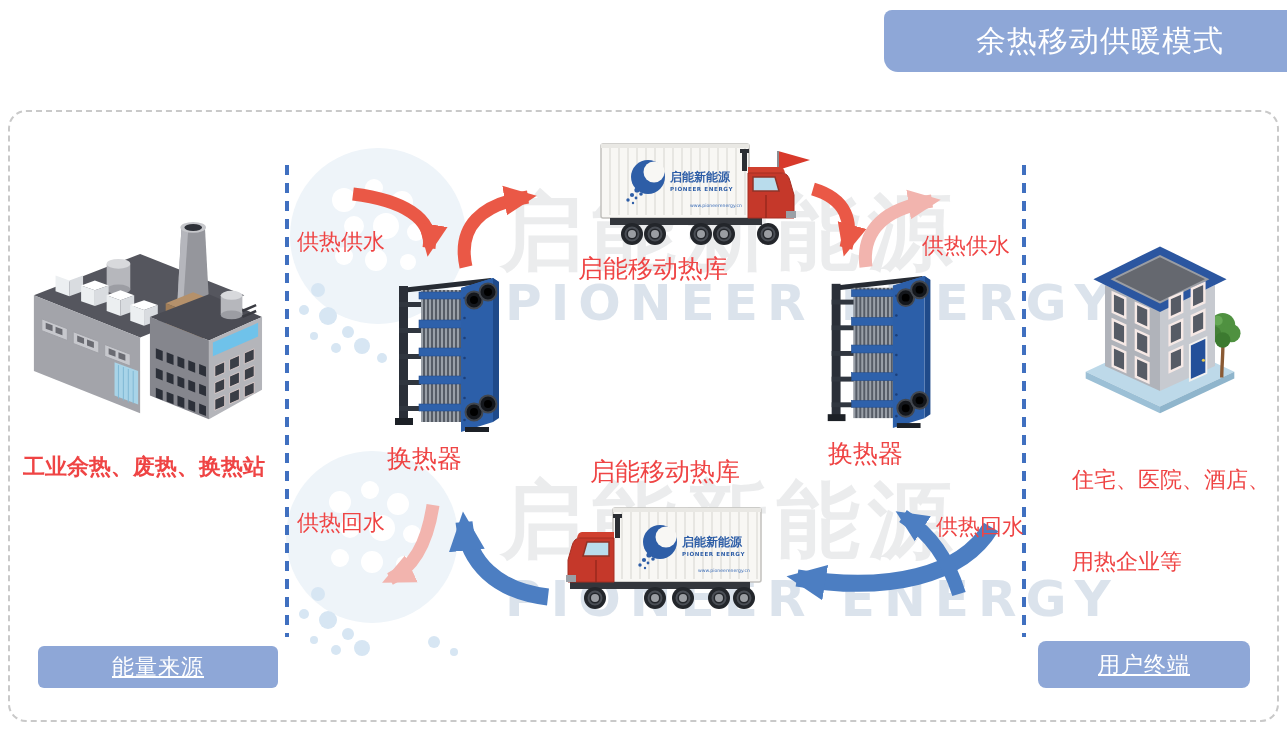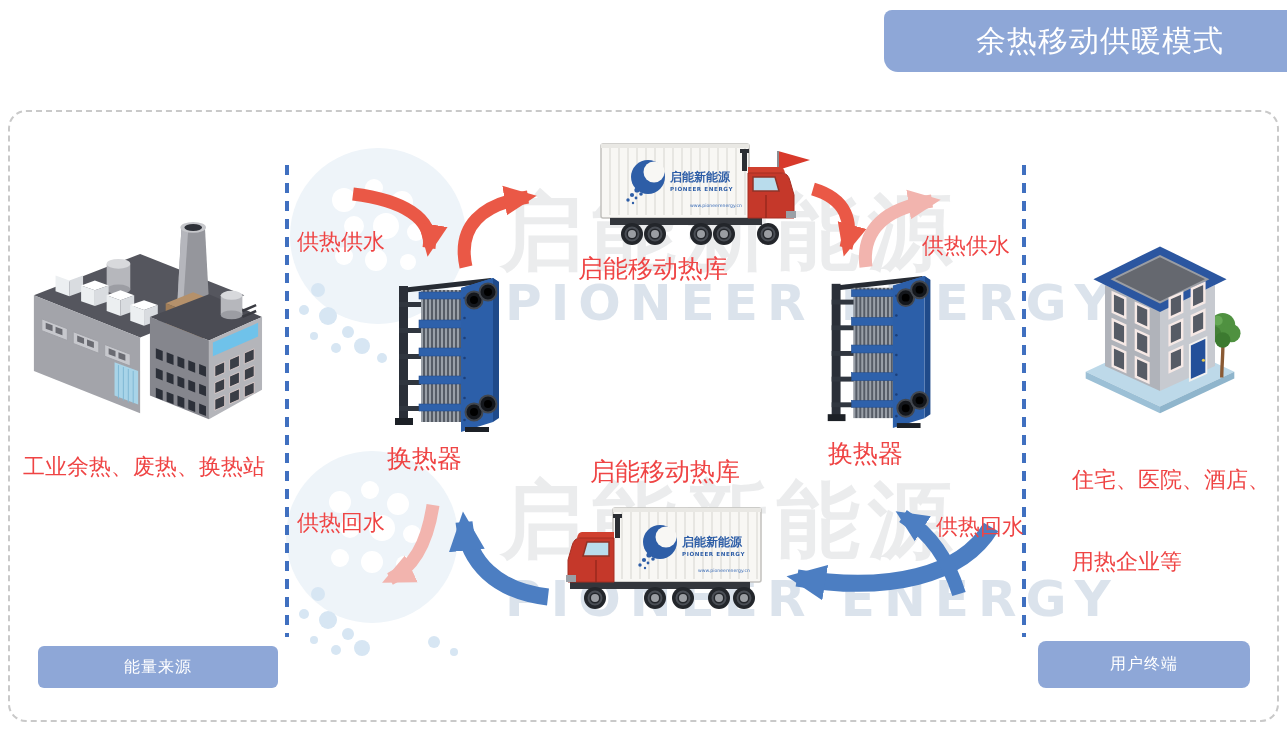--- a/index.html
+++ b/index.html
@@ -42,23 +42,23 @@
   .art{position:absolute;z-index:3;}
   
   .lbl{
     position:absolute;color:#ef4444;font-size:22px;font-weight:500;
     white-space:nowrap;z-index:4;
   }
   .lbl-node{font-size:25px;text-align:left;}
   .cap-user{line-height:34px;}
   
   .bar{
-    position:absolute;background:#8EA7D7;color:#ffffff;font-size:16px;
+    position:absolute;background:#8EA7D7;color:#ffffff;font-size:22px;
     display:flex;align-items:center;justify-content:center;
-    border-radius:6px;z-index:5;letter-spacing:1px;
+    border-radius:6px;z-index:5;letter-spacing:1px;text-decoration:underline;
   }
   .bar-source{left:38px;top:646px;width:240px;height:42px;}
   .bar-system{left:290px;top:646px;width:734px;height:42px;}
   .bar-user{left:1038px;top:641px;width:212px;height:47px;border-radius:8px;}
 </style>
 </head>
 <body>
 
 <div id="stage">
 
@@ -489,21 +489,21 @@
         <path d="M118,60 l13,-5.9 0,20 -13,5.9 Z"></path>
       <path d="M95,98 l13,-5.9 0,20 -13,5.9 Z"></path>
         <path d="M118,88 l13,-5.9 0,20 -13,5.9 Z"></path>
       <path d="M95,126 l13,-5.9 0,20 -13,5.9 Z"></path>
     </g>
 
     <path d="M116,118 l17,-7.6 0,37 -17,7.6 Z" fill="#24509a" stroke="#f4f2f0" stroke-width="2"></path>
     <circle cx="130" cy="134" r="1.6" fill="#e8c84a"></circle>
   </svg>
 
-  <div class="lbl" style="left:20px;top:452px;width:248px;text-align:center;">工业余热、废热、换热站</div>
+  <div class="lbl" style="left:20px;top:452px;width:248px;text-align:center;font-weight:bold;">工业余热、废热、换热站</div>
   <div class="lbl cap-user" style="left:1072px;top:463px;">住宅、医院、酒店、</div>
   <div class="lbl cap-user" style="left:1072px;top:497px;margin-top:48px;">用热企业等</div>
 
   <div class="lbl" style="left:297px;top:227px;">供热供水</div>
   <div class="lbl" style="left:922px;top:231px;">供热供水</div>
   <div class="lbl" style="left:297px;top:508px;">供热回水</div>
   <div class="lbl" style="left:936px;top:512px;">供热回水</div>
 
   <div class="lbl lbl-node" style="left:578px;top:252px;width:220px;">启能移动热库</div>
   <div class="lbl lbl-node" style="left:590px;top:455px;width:220px;">启能移动热库</div>

